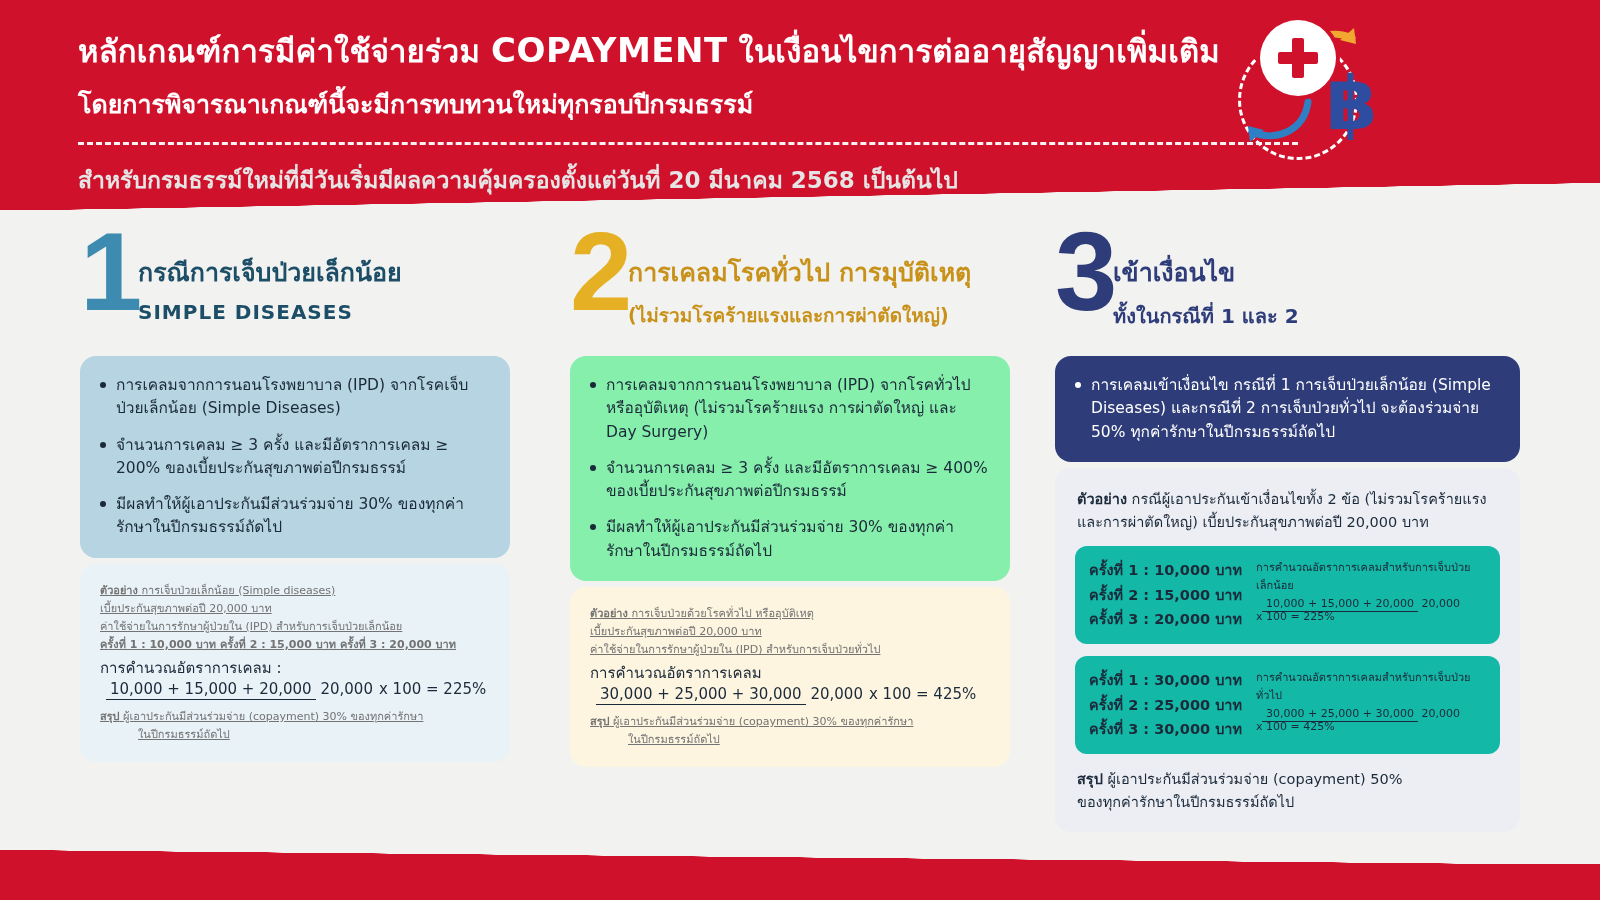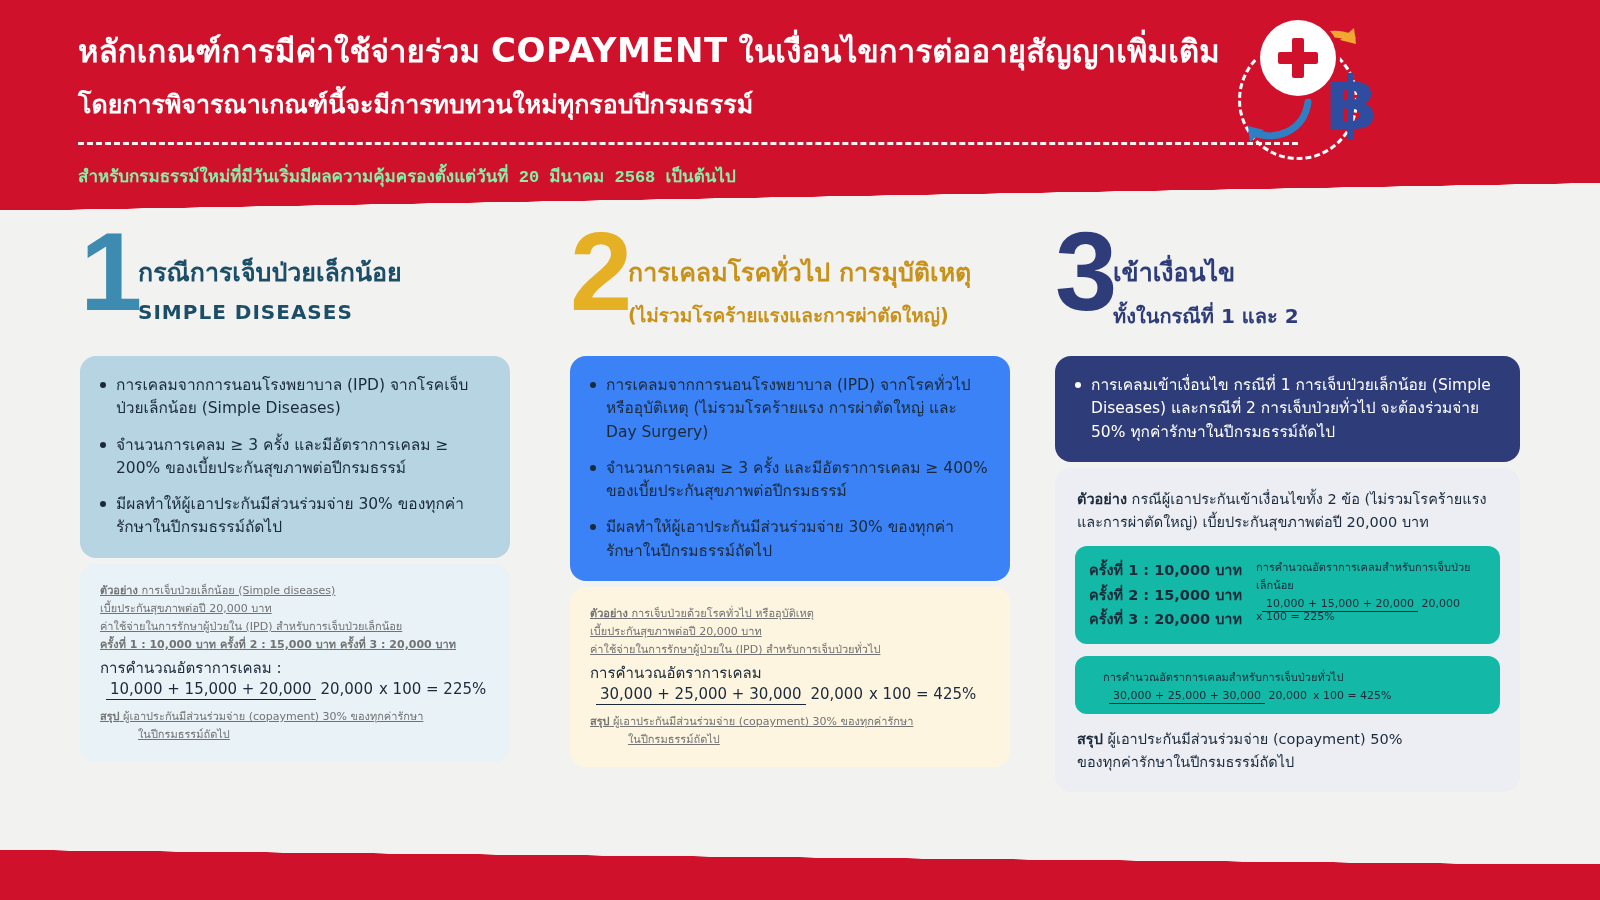--- a/index.html
+++ b/index.html
@@ -37,23 +37,22 @@
     position: absolute; left: 78px; top: 84px;
     color: #ffffff; font-size: 25px; font-weight: bold;
     white-space: nowrap;
   }
   .dash-rule {
     position: absolute; left: 78px; top: 142px; width: 1220px; height: 0;
     border-top: 3px dashed #ffffff; opacity: .95;
   }
   .header-note {
     position: absolute; left: 78px; top: 162px;
-    color: #86efac; font-size: 17px; font-weight: bold;
+    color: #e5e5e5; font-size: 23px; font-weight: bold;
     white-space: nowrap;
-    font-family: Liberation Mono, monospace;
   }
 
   
   .logo {
     position: absolute; right: 185px; top: 18px; width: 185px; height: 150px;
   }
   .logo .dashed-circle {
     position: absolute; left: 8px; top: 22px; width: 120px; height: 120px;
     border: 3px dashed #ffffff; border-radius: 50%;
   }
@@ -106,21 +105,21 @@
   .c3 .headblock .l2 { color: #2e3d7a; }
 
   
   .stack { position: absolute; top: 124px; left: 0; width: 100%; }
 
   .card-top {
     border-radius: 16px 16px 16px 16px;
     padding: 18px 20px 18px 16px;
   }
   .c1 .card-top { background: #b6d4e2; }
-  .c2 .card-top { background: #3b82f6; }
+  .c2 .card-top { background: #86efac; }
   .c3 .card-top { background: #2e3d7a; }
 
   .card-bottom {
     margin-top: 6px;
     border-radius: 16px;
     padding: 18px 20px;
   }
   .c1 .card-bottom { background: #e8f2f7; }
   .c2 .card-bottom { background: #fdf5e0; }
   .c3 .card-bottom { background: #eceef4; }
@@ -322,20 +321,25 @@
                   <span class="den">20,000</span>
                 </span>
                 <span>x 100 = 225%</span>
               </span>
             </div>
           </div>
         </div>
 
         <div class="wbox">
           <div class="wbox-row">
+            <div class="wbox-left">
+              <b>ครั้งที่ 1 : 30,000 บาท</b><br>
+              <b>ครั้งที่ 2 : 25,000 บาท</b><br>
+              <b>ครั้งที่ 3 : 30,000 บาท</b>
+            </div>
             <div class="wbox-right">
               <span class="cap">การคำนวณอัตราการเคลมสำหรับการเจ็บป่วยทั่วไป</span>
               <span class="calcrow">
                 <span class="frac">
                   <span class="num">30,000 + 25,000 + 30,000</span>
                   <span class="den">20,000</span>
                 </span>
                 <span>x 100 = 425%</span>
               </span>
             </div>

